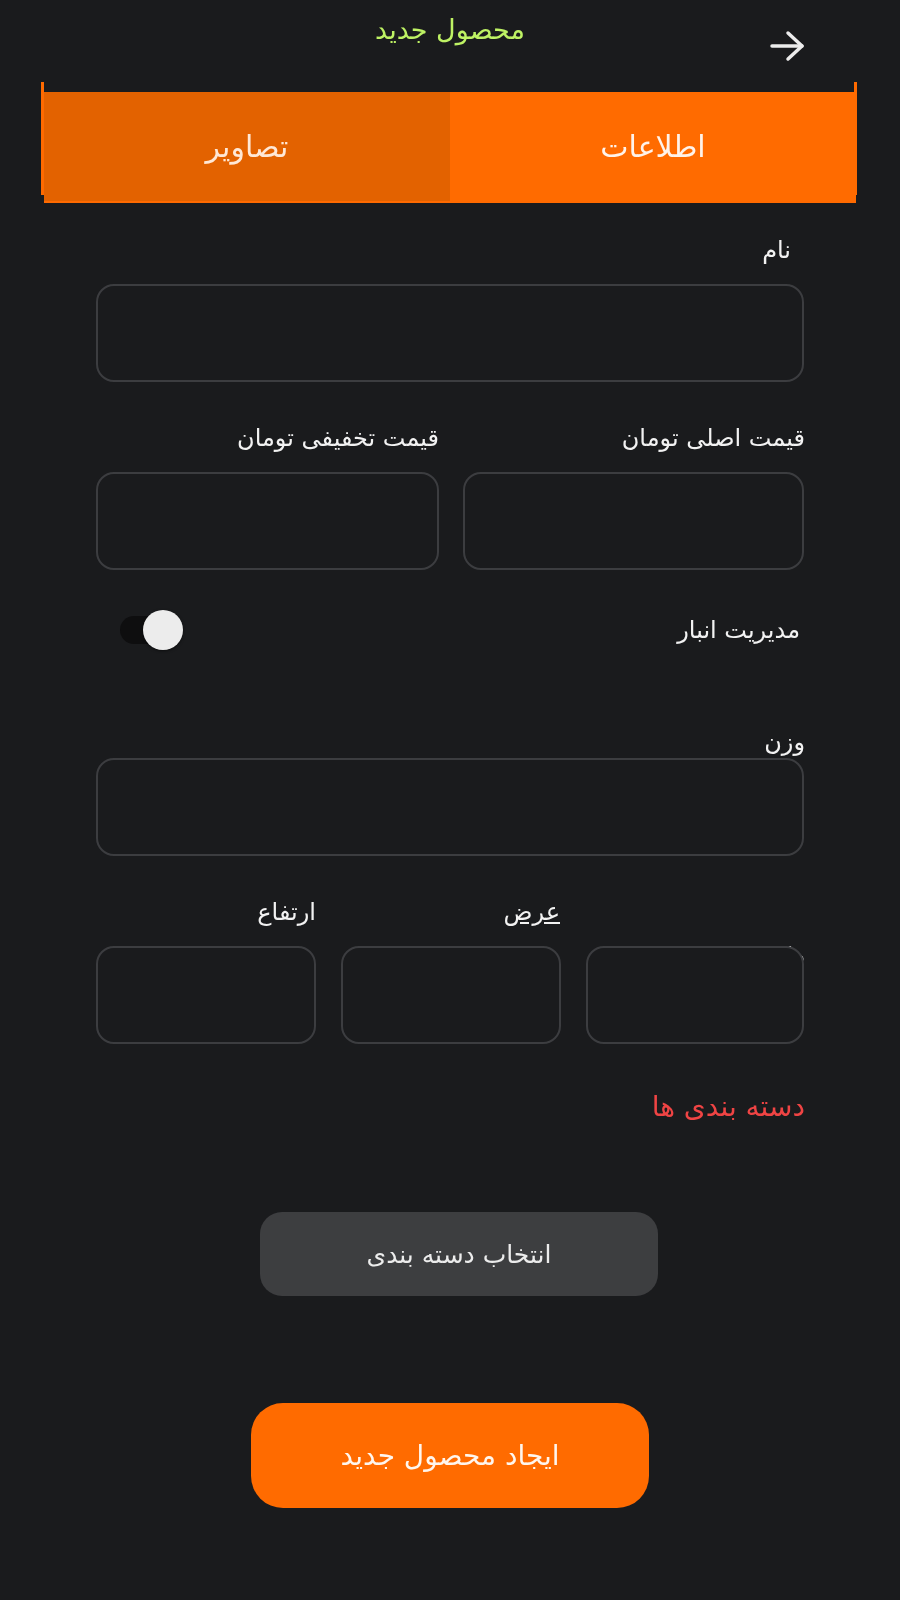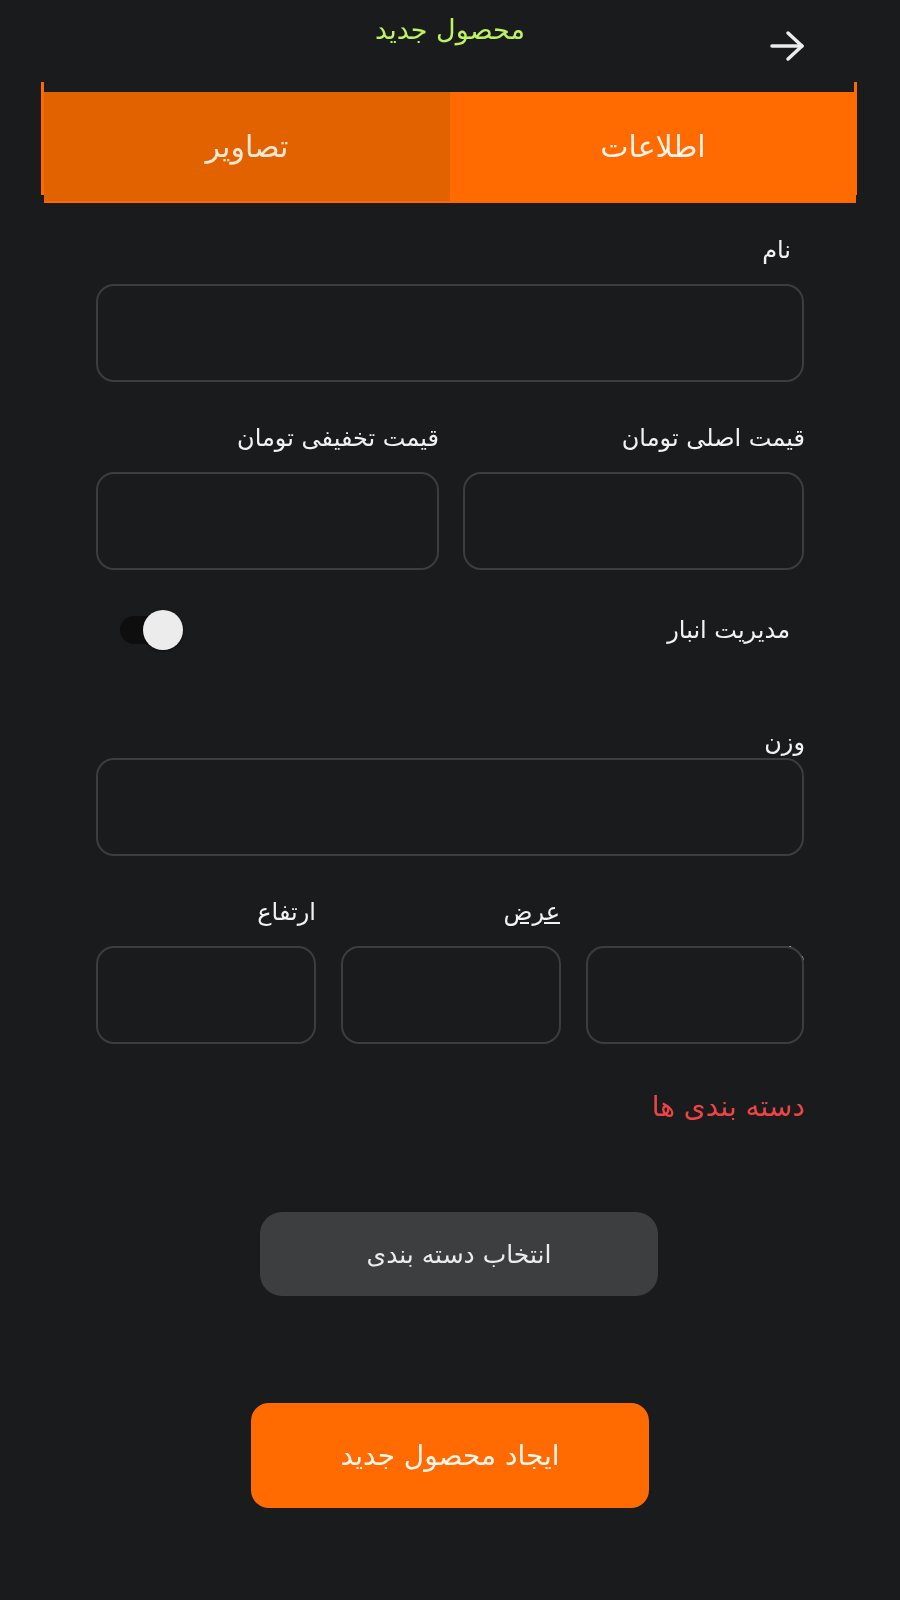--- a/index.html
+++ b/index.html
@@ -144,21 +144,21 @@
       font-size: 25px;
       cursor: pointer;
       margin-left: 9px;
     }
     .btn-create {
       position: absolute;
       left: 251px;
       top: 1403px;
       width: 398px;
       height: 105px;
-      border-radius: 18px;
+      border-radius: 32px;
       background: #ff6b00;
       color: #fff6ee;
       display: flex;
       align-items: center;
       justify-content: center;
       font-size: 28px;
       cursor: pointer;
     }
   </style>
 </head>
@@ -186,21 +186,21 @@
 
 <div class="label" style="right:109px; top:236px;">نام</div>
 <input class="field" style="left: 96px; top: 284px; width: 708px; height: 98px;" value="">
 
 <div class="label" style="right:95px; top:424px;">قیمت اصلی تومان</div>
 <input class="field" style="left: 463px; top: 472px; width: 341px; height: 98px;" value="">
 
 <div class="label" style="right:461px; top:424px;margin-left:22px;">قیمت تخفیفی تومان</div>
 <input class="field" style="left: 96px; top: 472px; width: 343px; height: 98px;" value="">
 
-<div class="label" style="right:110px; top:616px;">مدیریت انبار</div>
+<div class="label" style="right:100px; top:616px;">مدیریت انبار</div>
 <div class="toggle">
   <div class="track"></div>
   <div class="knob"></div>
 </div>
 
 <div class="label" style="right:95px; top:712px;margin-top:16px;">وزن</div>
 <input class="field" style="left: 96px; top: 758px; width: 708px; height: 98px;" value="">
 
 <div class="label" style="right:95px; top:942px;">طول</div>
 <input class="field" style="left: 586px; top: 946px; width: 218px; height: 98px;" value="">

